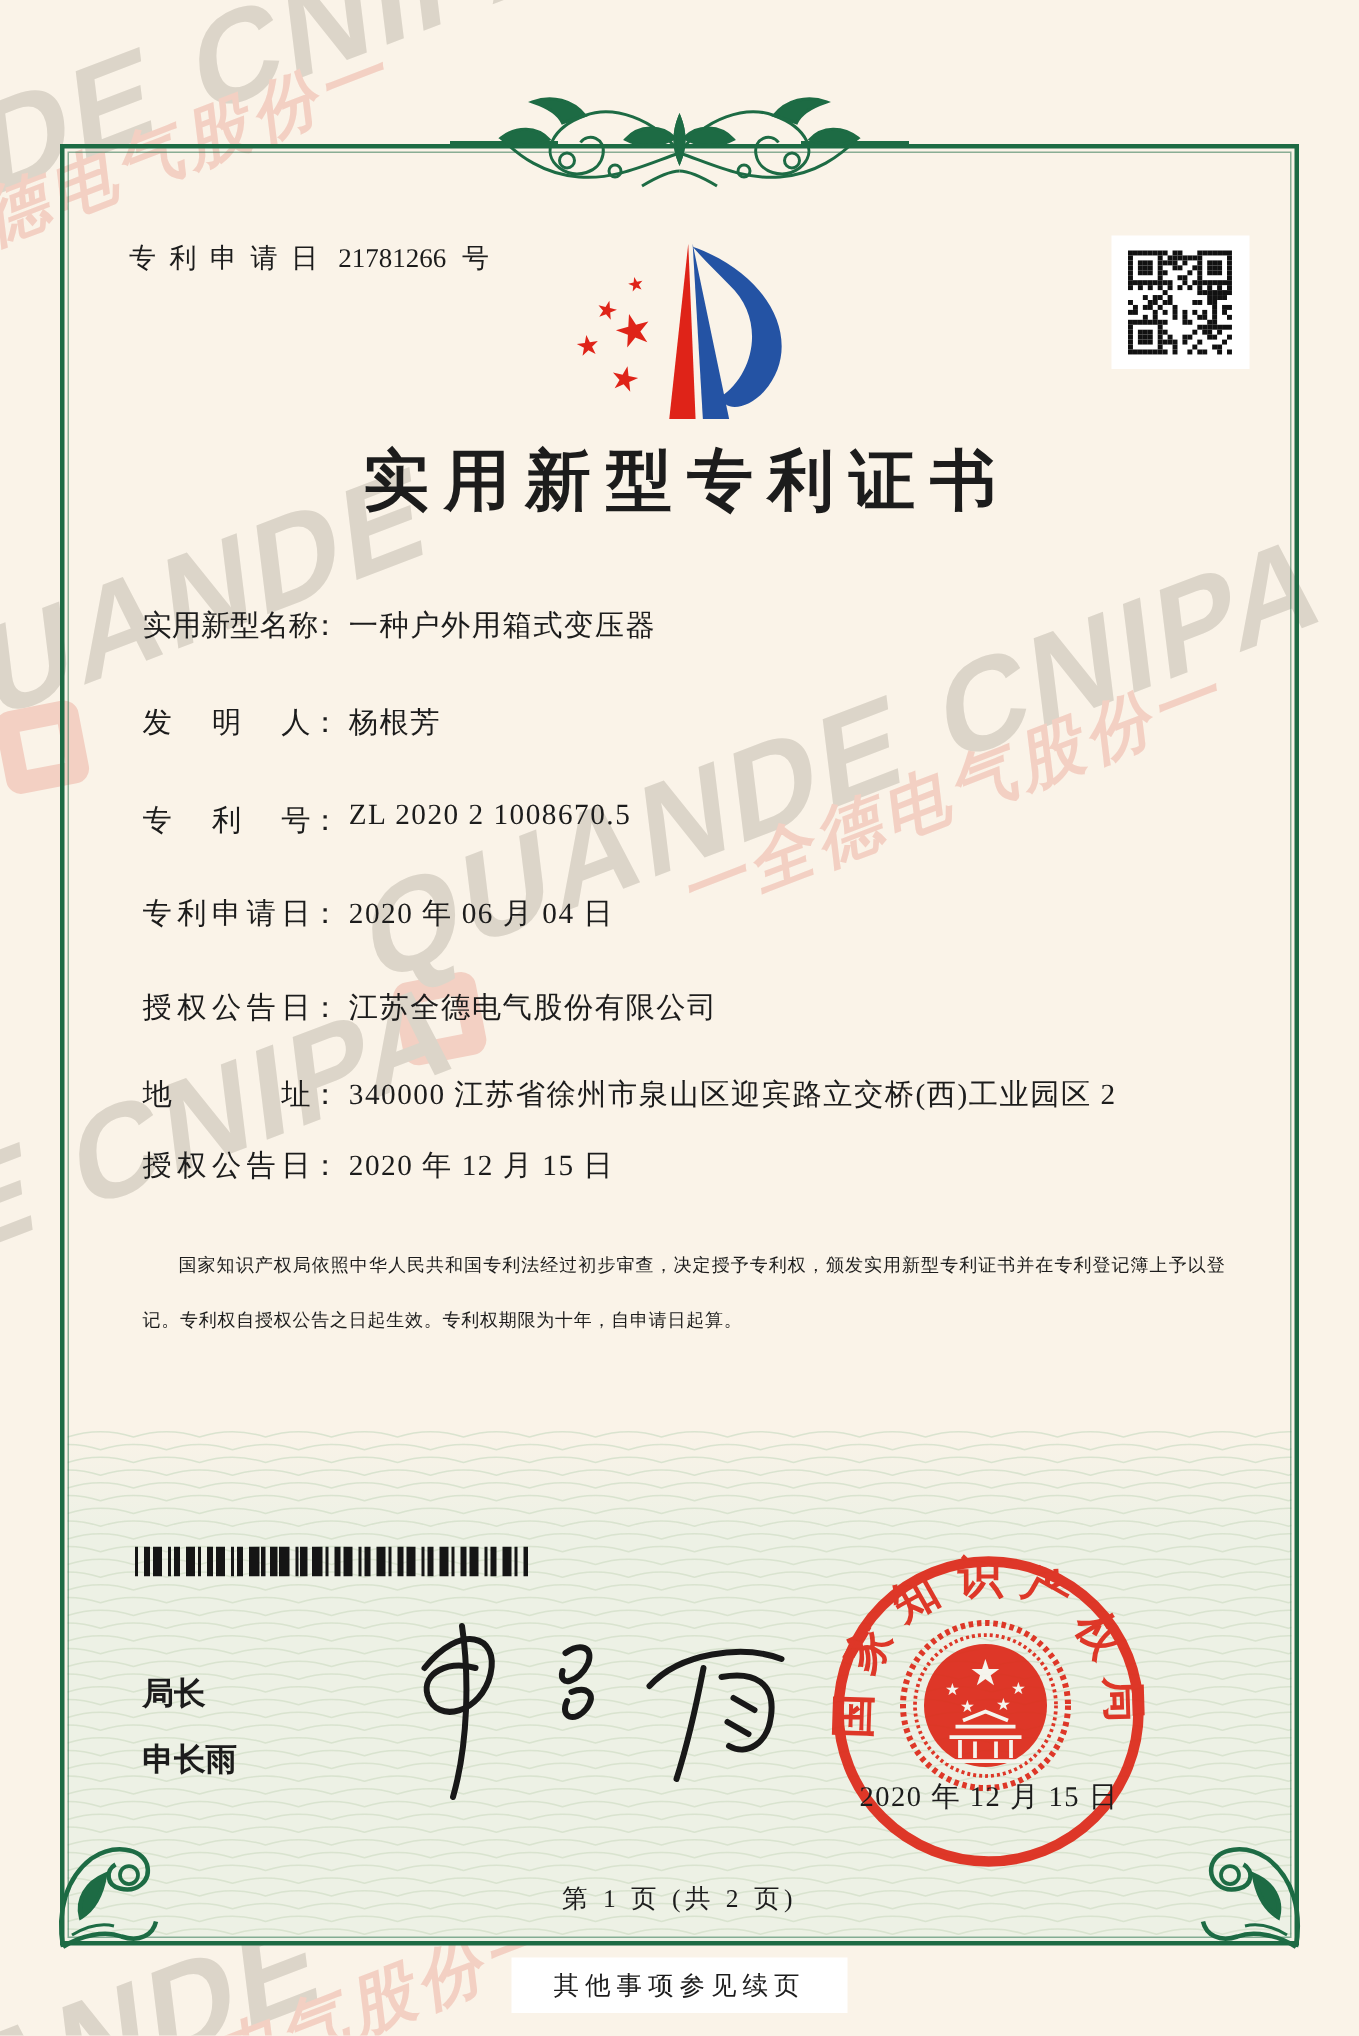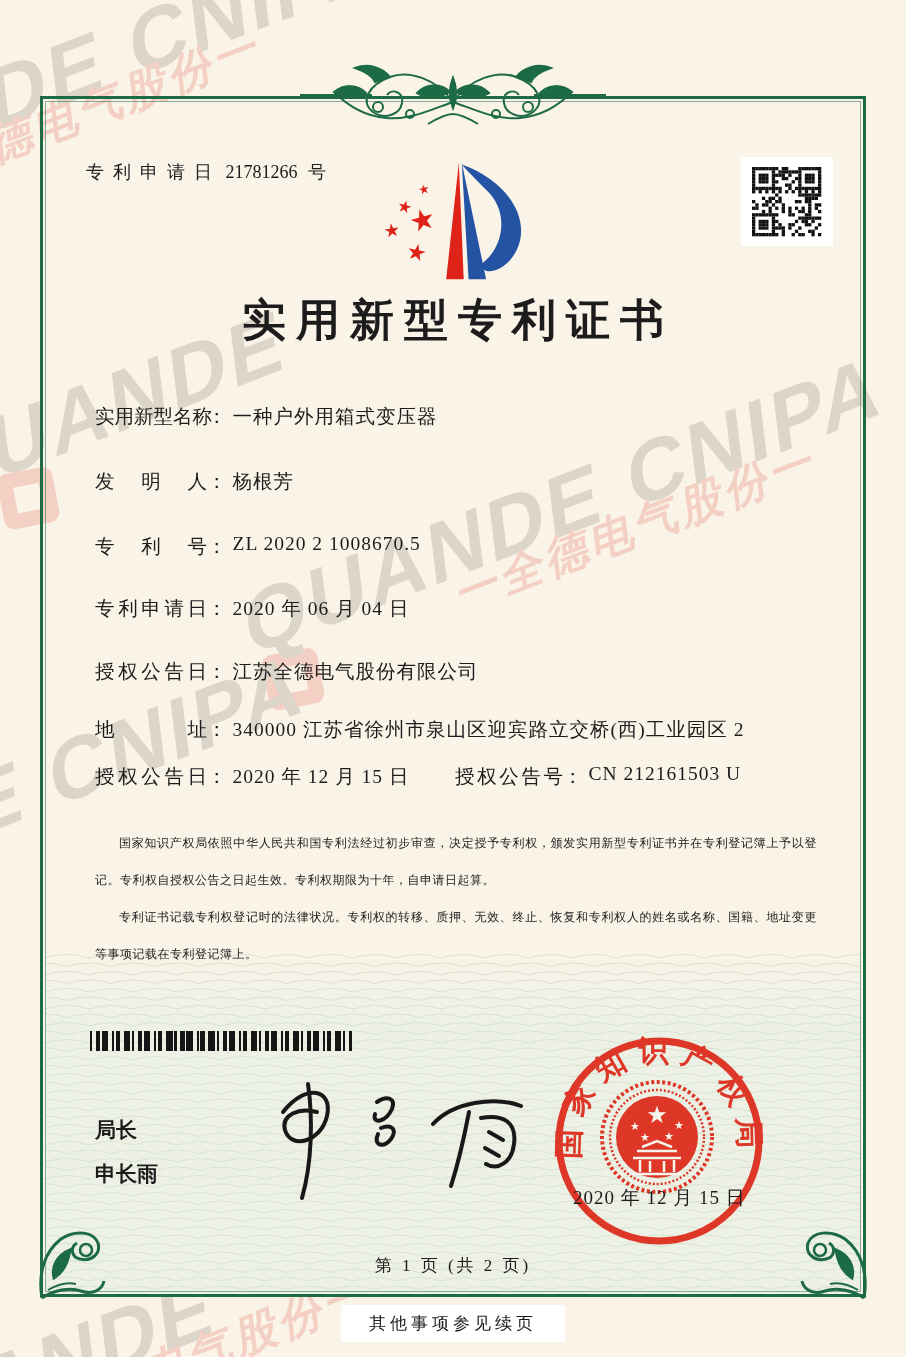--- a/index.html
+++ b/index.html
@@ -404,29 +404,25 @@
     <span class="f-label">专利申请日</span><span class="f-colon">：</span><span class="f-value">2020 年 06 月 04 日</span>
   </div>
   <div class="frow" style="top:658px">
     <span class="f-label">授权公告日</span><span class="f-colon">：</span><span class="f-value">江苏全德电气股份有限公司</span>
   </div>
   <div class="frow" style="top:716px;white-space:normal">
     <span class="f-label">地址</span><span class="f-colon">：</span><span class="f-value" style="max-width:570px"><span>340000 江苏省徐州市泉山区迎宾路立交桥(西)工业园区 2</span></span>
   </div>
   <div class="frow" style="top:763px;width:722px">
     <span class="f-label">授权公告日</span><span class="f-colon">：</span><span class="f-value">2020 年 12 月 15 日</span>
-    <span class="grant-col2">
-      <span class="f-label">授权公告号</span><span class="f-colon">：</span><span class="f-value">CN 212161503 U</span>
-    </span>
   </div>
 </div>
 
 <div class="paras">
   <p>国家知识产权局依照中华人民共和国专利法经过初步审查，决定授予专利权，颁发实用新型专利证书并在专利登记簿上予以登记。专利权自授权公告之日起生效。专利权期限为十年，自申请日起算。</p>
-  <p>专利证书记载专利权登记时的法律状况。专利权的转移、质押、无效、终止、恢复和专利权人的姓名或名称、国籍、地址变更等事项记载在专利登记簿上。</p>
 </div>
 
 <div class="barcode" id="barcode">
     <span style="width:2.1px"></span>
     <span class="g" style="width:3.8px"></span>
     <span style="width:4.2px"></span>
     <span class="g" style="width:1.9px"></span>
     <span style="width:6.300000000000001px"></span>
     <span class="g" style="width:3.8px"></span>
     <span style="width:2.1px"></span>

